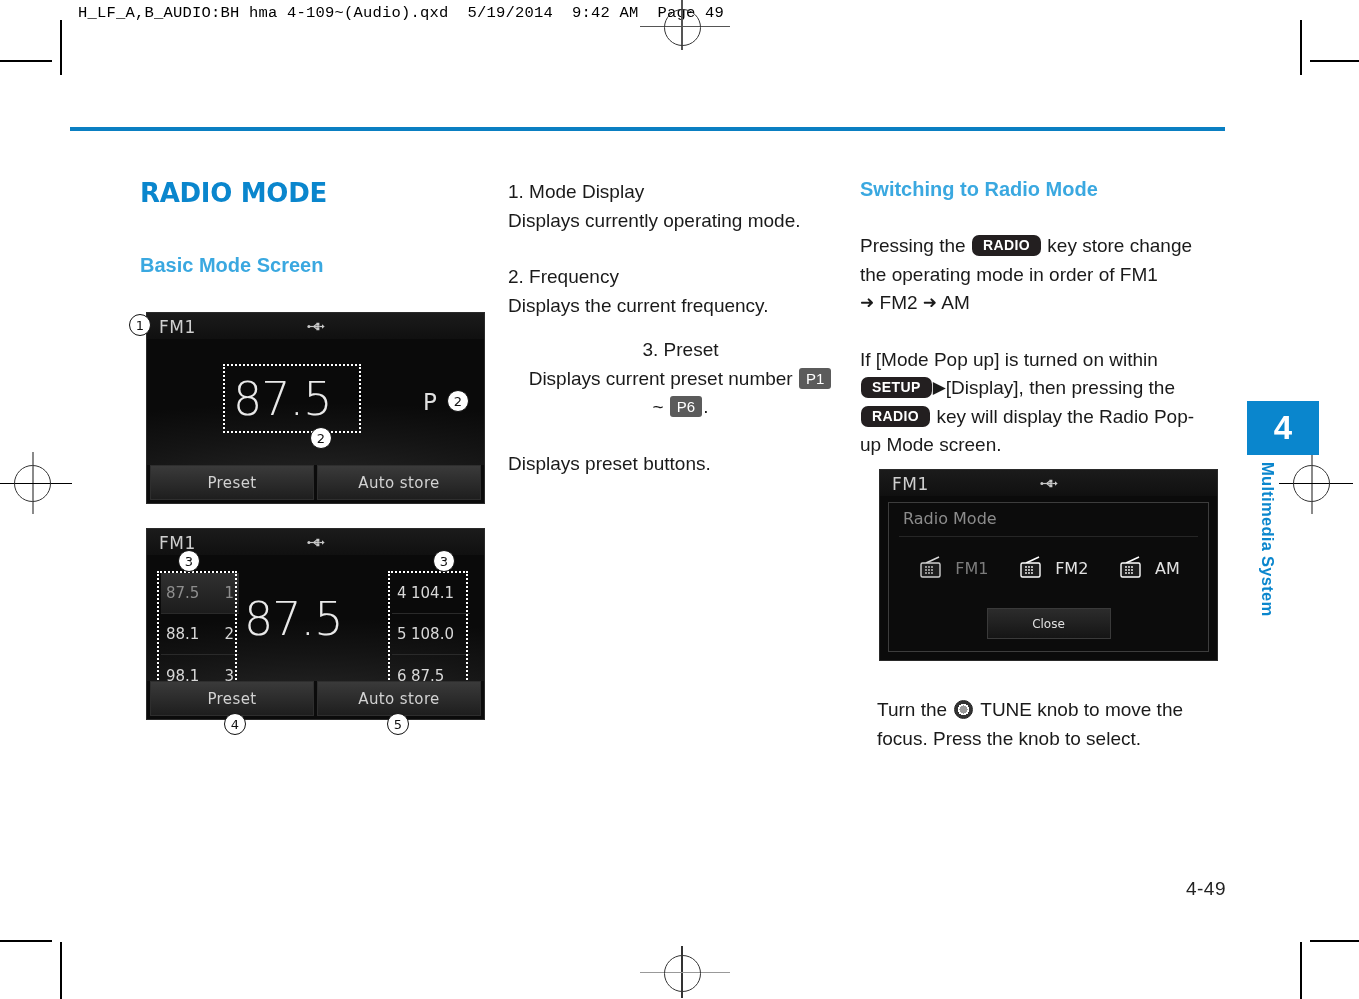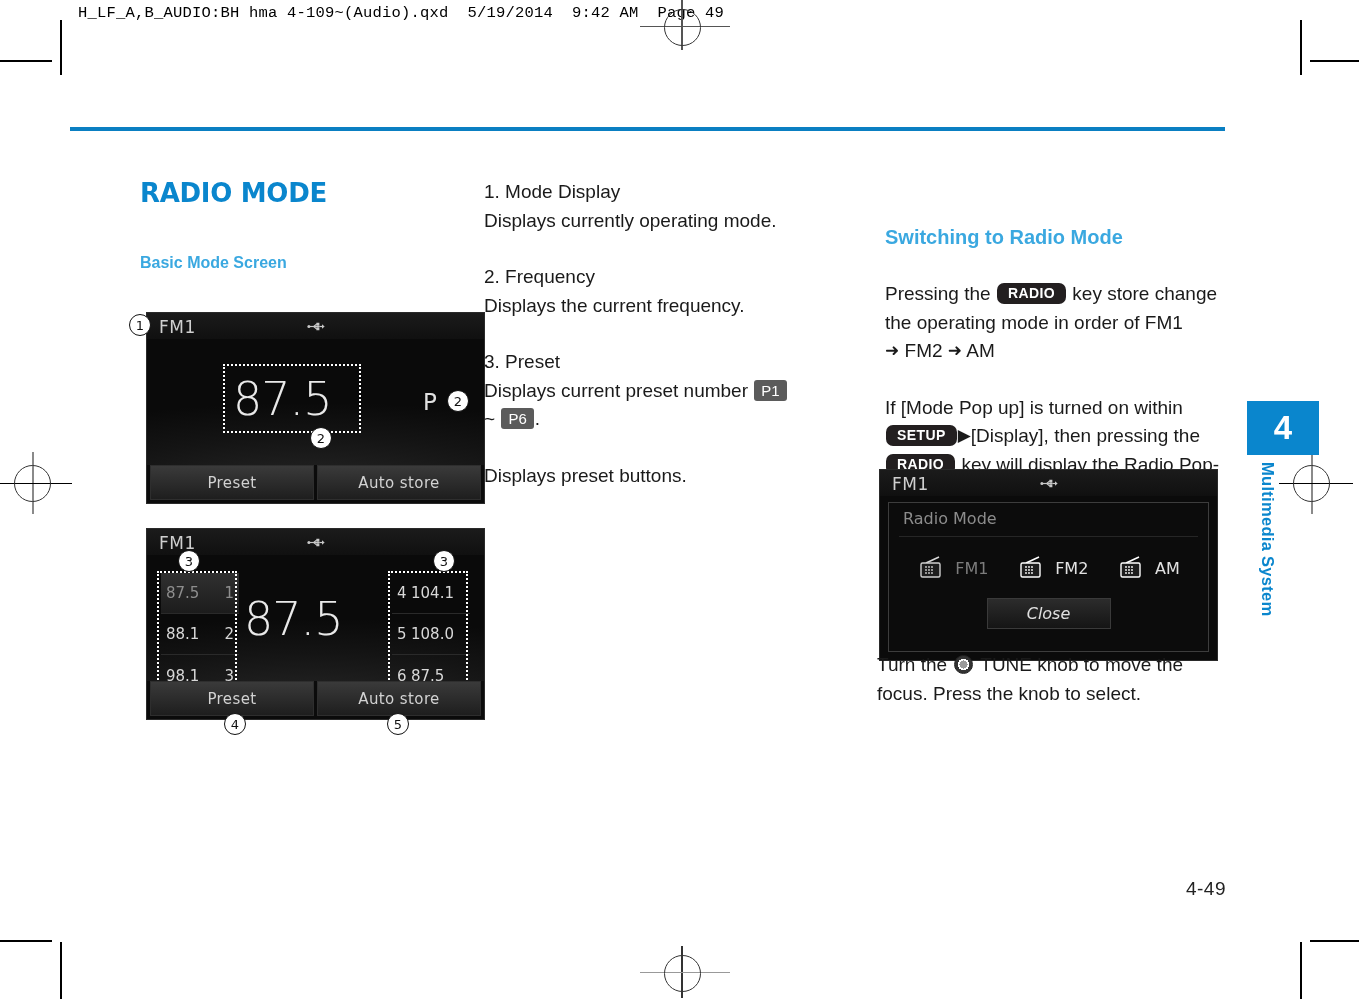--- a/index.html
+++ b/index.html
@@ -35,29 +35,29 @@
   }
   .chapter-label{
     position:absolute;left:1247px;top:462px;width:30px;height:240px;
     color:#0a86cd;font-size:16.5px;font-weight:bold;letter-spacing:0.3px;
     writing-mode:vertical-rl;text-orientation:mixed;
   }
 
   
   .col{position:absolute;top:178px;}
   .col-1{left:140px;width:350px;}
-  .col-2{left:484px;width:345px;}
-  .col-3{left:885px;width:345px;margin-top:48px;}
+  .col-2{left:508px;width:345px;}
+  .col-3{left:860px;width:345px;}
 
   h1.sect{
     color:#0a86cd;font-size:26px;font-weight:bold;margin:0 0 0 0;
     letter-spacing:-0.3px;font-family:"DejaVu Sans",sans-serif;
   }
   h2.sub{
-    color:#3aa8e0;font-size:16px;font-weight:bold;margin:46px 0 0 0;
+    color:#3aa8e0;font-size:20px;font-weight:bold;margin:46px 0 0 0;
   }
   h2.sub2{
     color:#3aa8e0;font-size:20px;font-weight:bold;margin:0 0 0 0;
   }
   p.body{
     font-size:19px;line-height:28.5px;color:#1a1a1a;margin:0;
   }
   .para-block{margin-top:0;}
 
   
@@ -134,24 +134,24 @@
     border:1px solid #3d3d3d;background:#0c0c0c;
   }
   .popup-title{position:absolute;left:14px;top:6px;color:#8c8c8c;font-size:16px;}
   .popup-title-rule{position:absolute;left:10px;right:10px;top:33px;height:1px;background:#262626;}
   .mode-items{position:absolute;left:0;right:0;top:52px;display:flex;justify-content:space-around;align-items:center;padding:0 14px;box-sizing:border-box;}
   .mode-item{display:flex;align-items:center;gap:8px;}
   .mode-item .lbl{font-size:16px;color:#e2e2e2;}
   .mode-item.dim .lbl{color:#7c7c7c;}
   .radio-ico{width:30px;height:26px;position:relative;}
   .popup-close{
-    position:absolute;left:50%;transform:translateX(-50%);bottom:22px;
+    position:absolute;left:50%;transform:translateX(-50%);bottom:12px;
     width:122px;height:29px;background:linear-gradient(#2c2c2c,#151515);
-    border:1px solid #3a3a3a;color:#e0e0e0;font-size:16px;
-    display:flex;align-items:center;justify-content:center;font-style:italic;
+    border:1px solid #3a3a3a;color:#e0e0e0;font-size:12px;
+    display:flex;align-items:center;justify-content:center;
   }
 
   
   .folio{
     position:absolute;right:133px;top:878px;font-size:19px;color:#222;font-weight:500;
     letter-spacing:0.5px;
   }
 </style>
 </head>
 <body>
@@ -291,21 +291,21 @@
 
   <div class="col col-2">
     <div class="para-block">
       <p class="body">1. Mode Display</p>
       <p class="body">Displays currently operating mode.</p>
     </div>
     <div class="para-block" style="margin-top:28px;">
       <p class="body">2. Frequency</p>
       <p class="body">Displays the current frequency.</p>
     </div>
-    <div class="para-block" style="margin-top:28px;">
+    <div class="para-block" style="margin-top:16px;text-align:center;">
       <p class="body">3. Preset</p>
       <p class="body"><span>Displays current preset number </span><span class="pbadge">P1</span><br><span>~ </span><span class="pbadge">P6</span><span>.</span></p>
     </div>
     <div class="para-block" style="margin-top:28px;">
       <p class="body">Displays preset buttons.</p>
     </div>
   </div>
 
   <div class="col col-3">
     <h2 class="sub2">Switching to Radio Mode</h2>
@@ -383,17 +383,17 @@
                 <circle cx="15" cy="18" r="0.9"></circle>
             </g>
           </svg>
           <span class="lbl">AM</span>
         </div>
       </div>
       <div class="popup-close">Close</div>
     </div>
   </div>
 
-  <p class="body" style="position:absolute;left:877px;top:651px;width:345px;"><span>Turn the </span><span class="knob-ico"></span><span> TUNE knob to move the focus. Press the knob to select.</span></p>
+  <p class="body" style="position:absolute;left:877px;top:696px;width:345px;"><span>Turn the </span><span class="knob-ico"></span><span> TUNE knob to move the focus. Press the knob to select.</span></p>
 
   <div class="folio">4-49</div>
 
 </div>
 
 </body></html>

